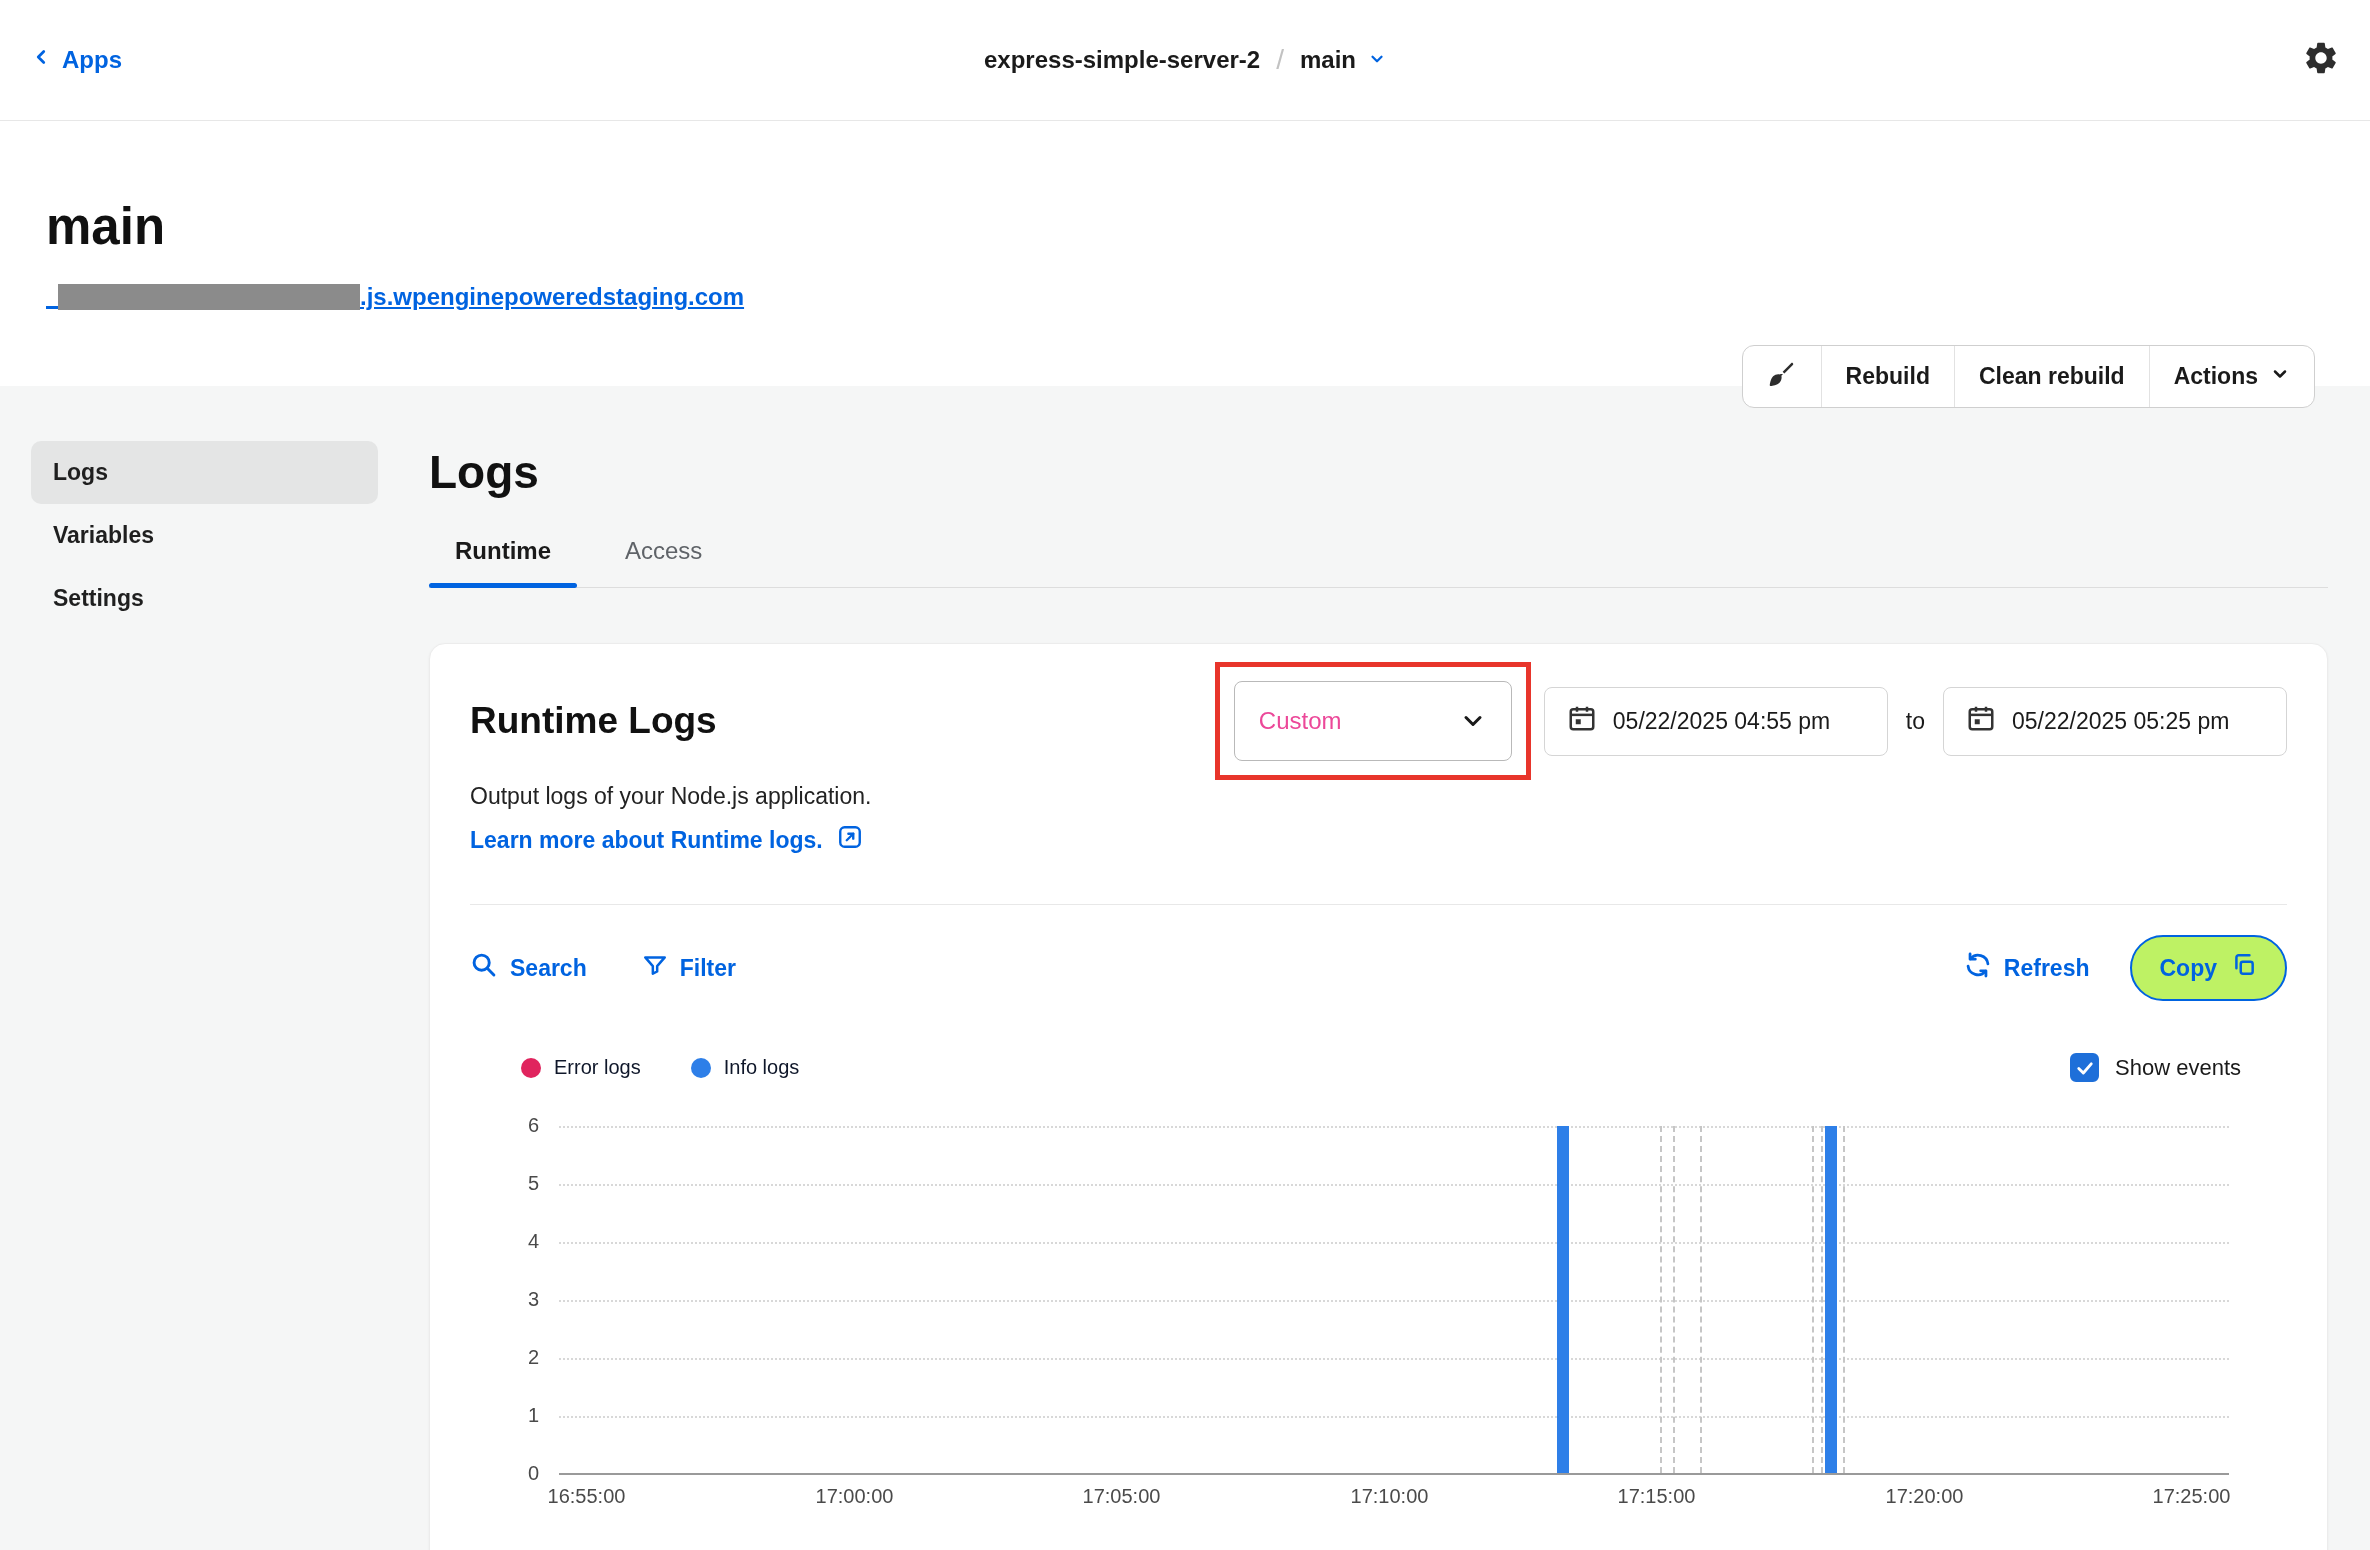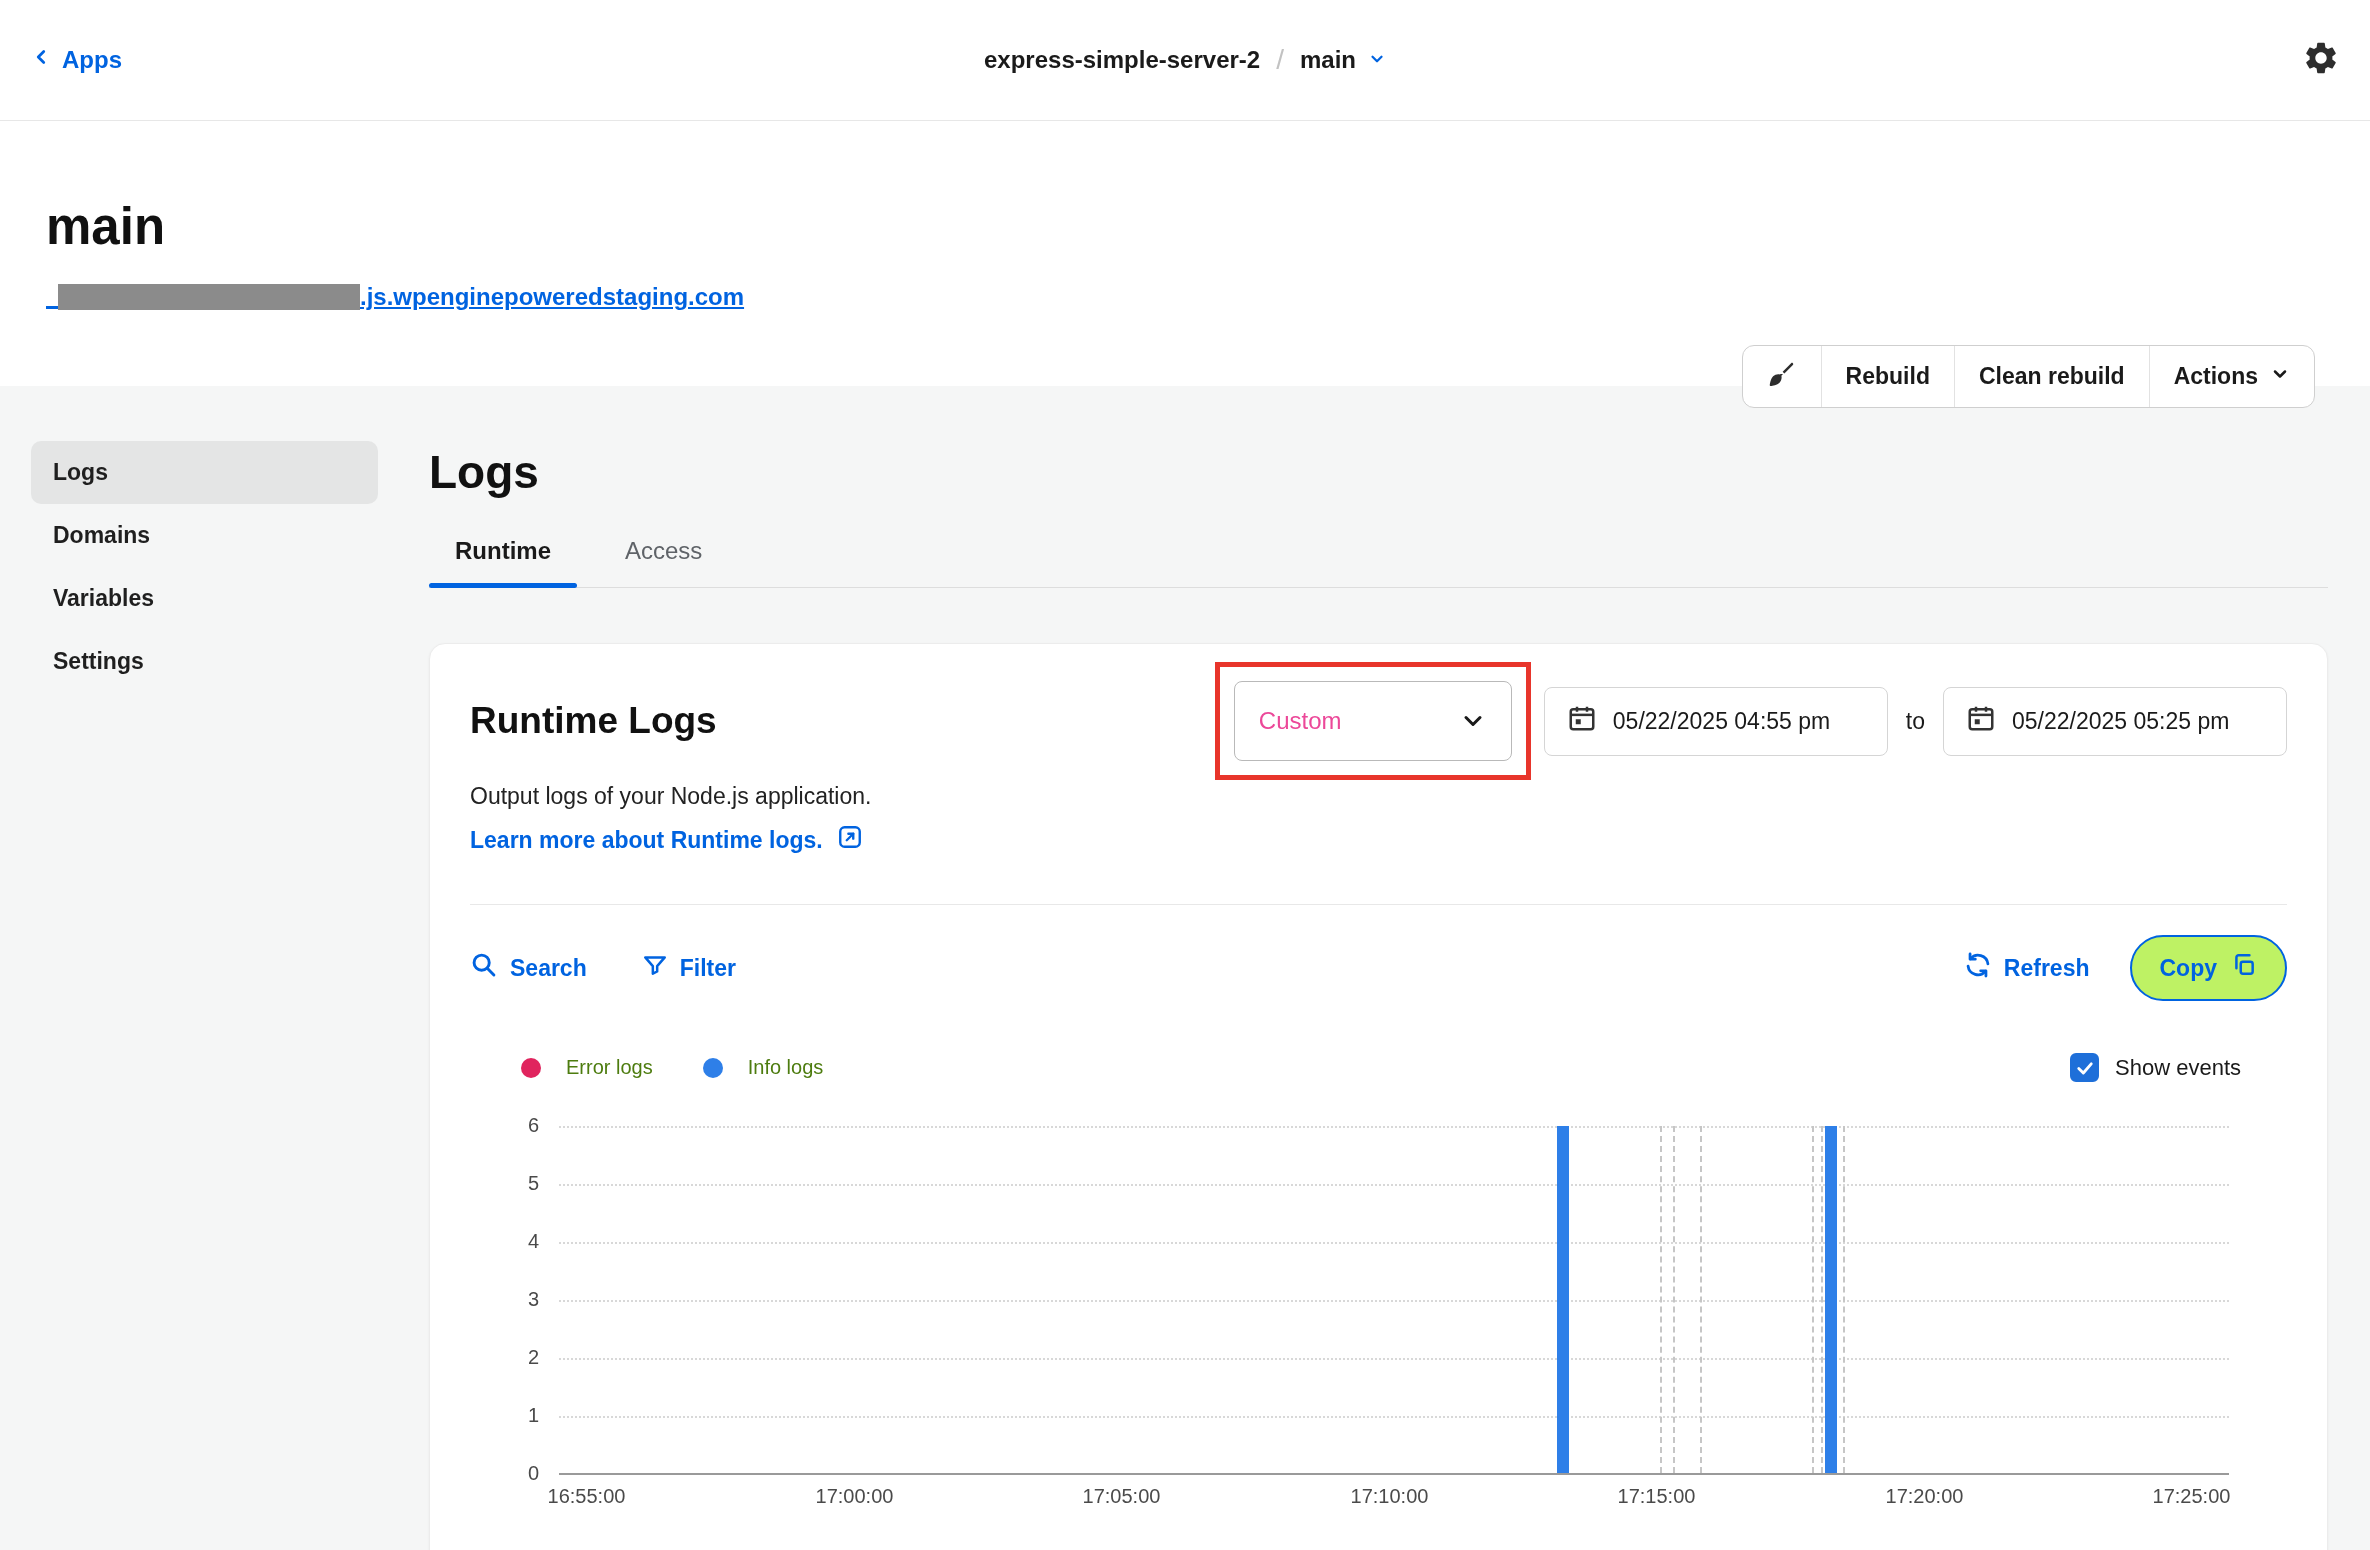--- a/index.html
+++ b/index.html
@@ -112,21 +112,21 @@
     font-weight: bold; font-size: 23px; margin-right: 55px; cursor: pointer;
   }
   .tool-right { margin-left: auto; display: flex; align-items: center; gap: 40px; }
   .tool-right .tool-link { margin-right: 0; }
   .copy-btn {
     height: 66px; padding: 0 28px; border: 2px solid #0063e0; border-radius: 34px;
     color: #0063e0; font-weight: bold; font-size: 23px; background: #bef264;
     display: flex; align-items: center; gap: 14px; cursor: pointer;
   }
   .legend-row { display: flex; align-items: center; margin-top: 24px; padding-left: 51px; }
-  .legend-item { display: flex; align-items: center; gap: 25px; margin-right: 50px; font-size: 20px; color: #4d7c0f; }
+  .legend-item { display: flex; align-items: center; gap: 13px; margin-right: 50px; font-size: 20px; color: #0f172a; }
   .legend-dot { width: 20px; height: 20px; border-radius: 50%; background: #999; }
   .show-events { margin-left: auto; display: flex; align-items: center; gap: 16px; font-size: 22px; color: #1a1a1a; cursor: pointer; padding-right: 46px; }
   .checkbox {
     width: 29px; height: 29px; border-radius: 6px; border: 2px solid #9a9a9a;
     background: #fff; display: flex; align-items: center; justify-content: center;
   }
   .checkbox.checked { background: #1e6fd9; border-color: #1e6fd9; }
   .checkbox svg { display: none; }
   .checkbox.checked svg { display: block; }
   
@@ -203,21 +203,20 @@
           </svg>
       </span>
     </div>
   </div>
 </div>
 
 <div class="content">
 
   <div class="sidebar">
     <div class="side-item active">Logs</div>
-    <div class="side-item">Domains</div>
     <div class="side-item">Variables</div>
     <div class="side-item">Settings</div>
   </div>
 
   <div class="main">
     <div class="section-title">Logs</div>
 
     <div class="tabs">
       <div class="tab active">Runtime</div>
       <div class="tab">Access</div>

